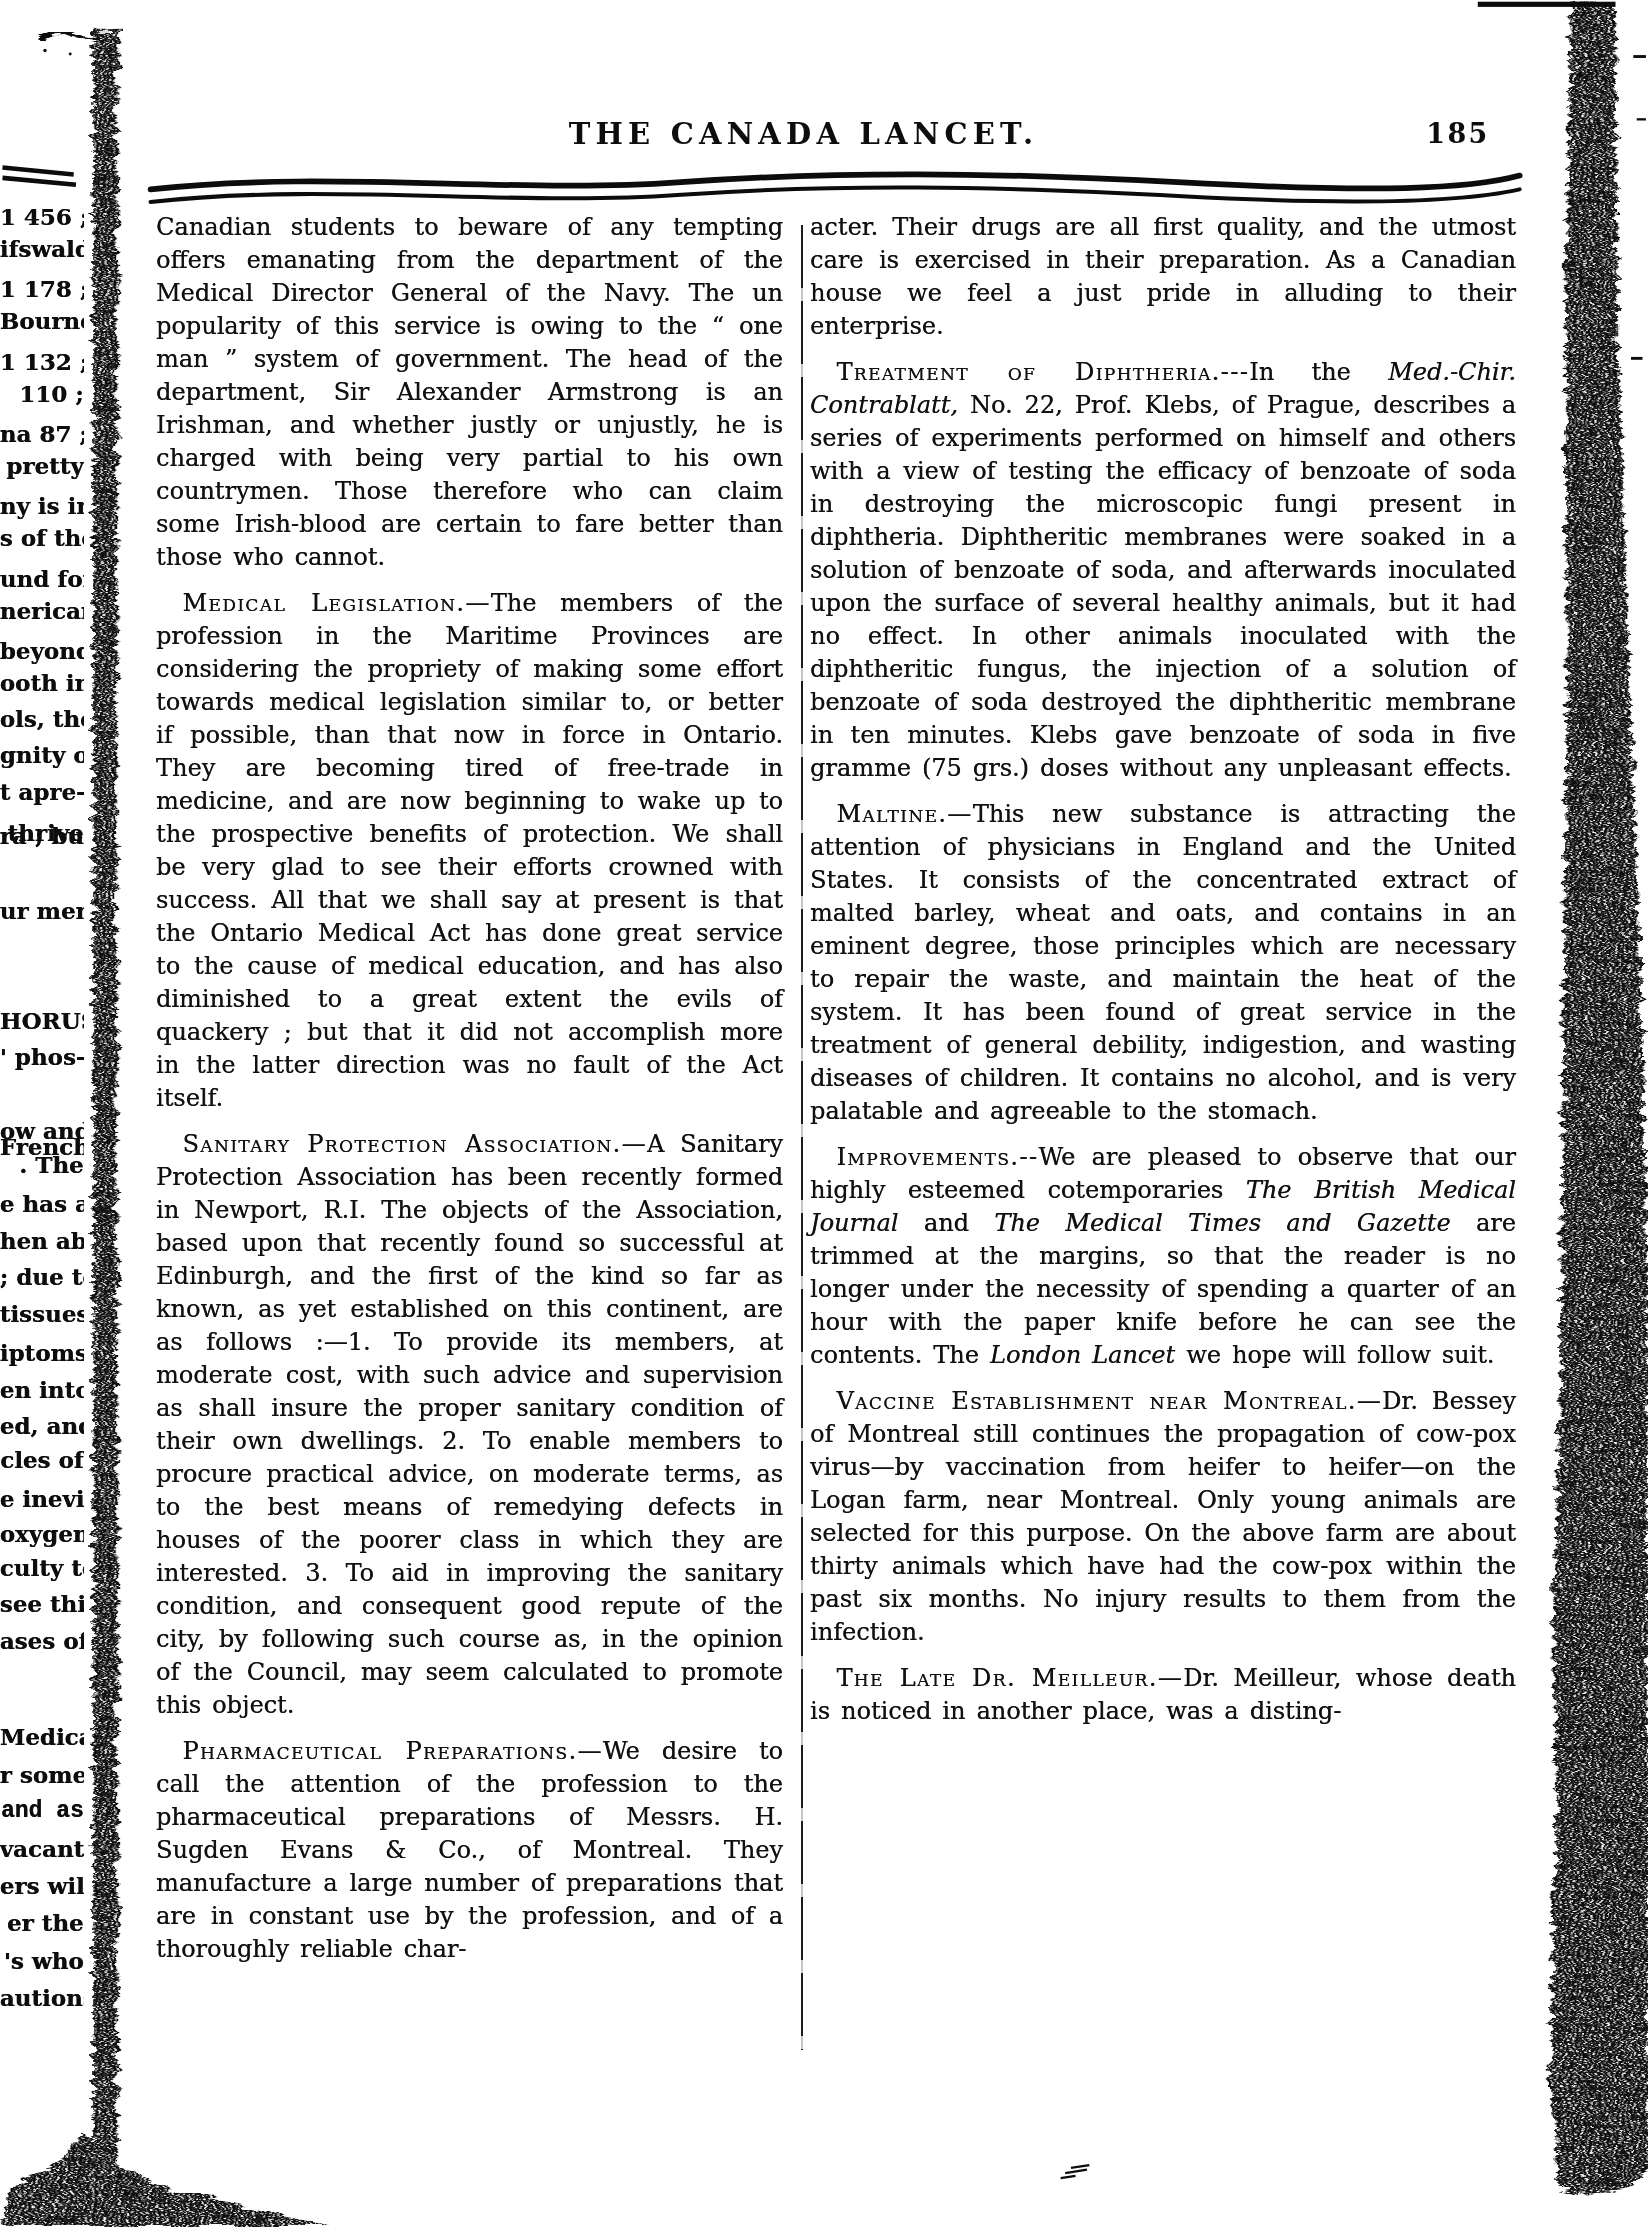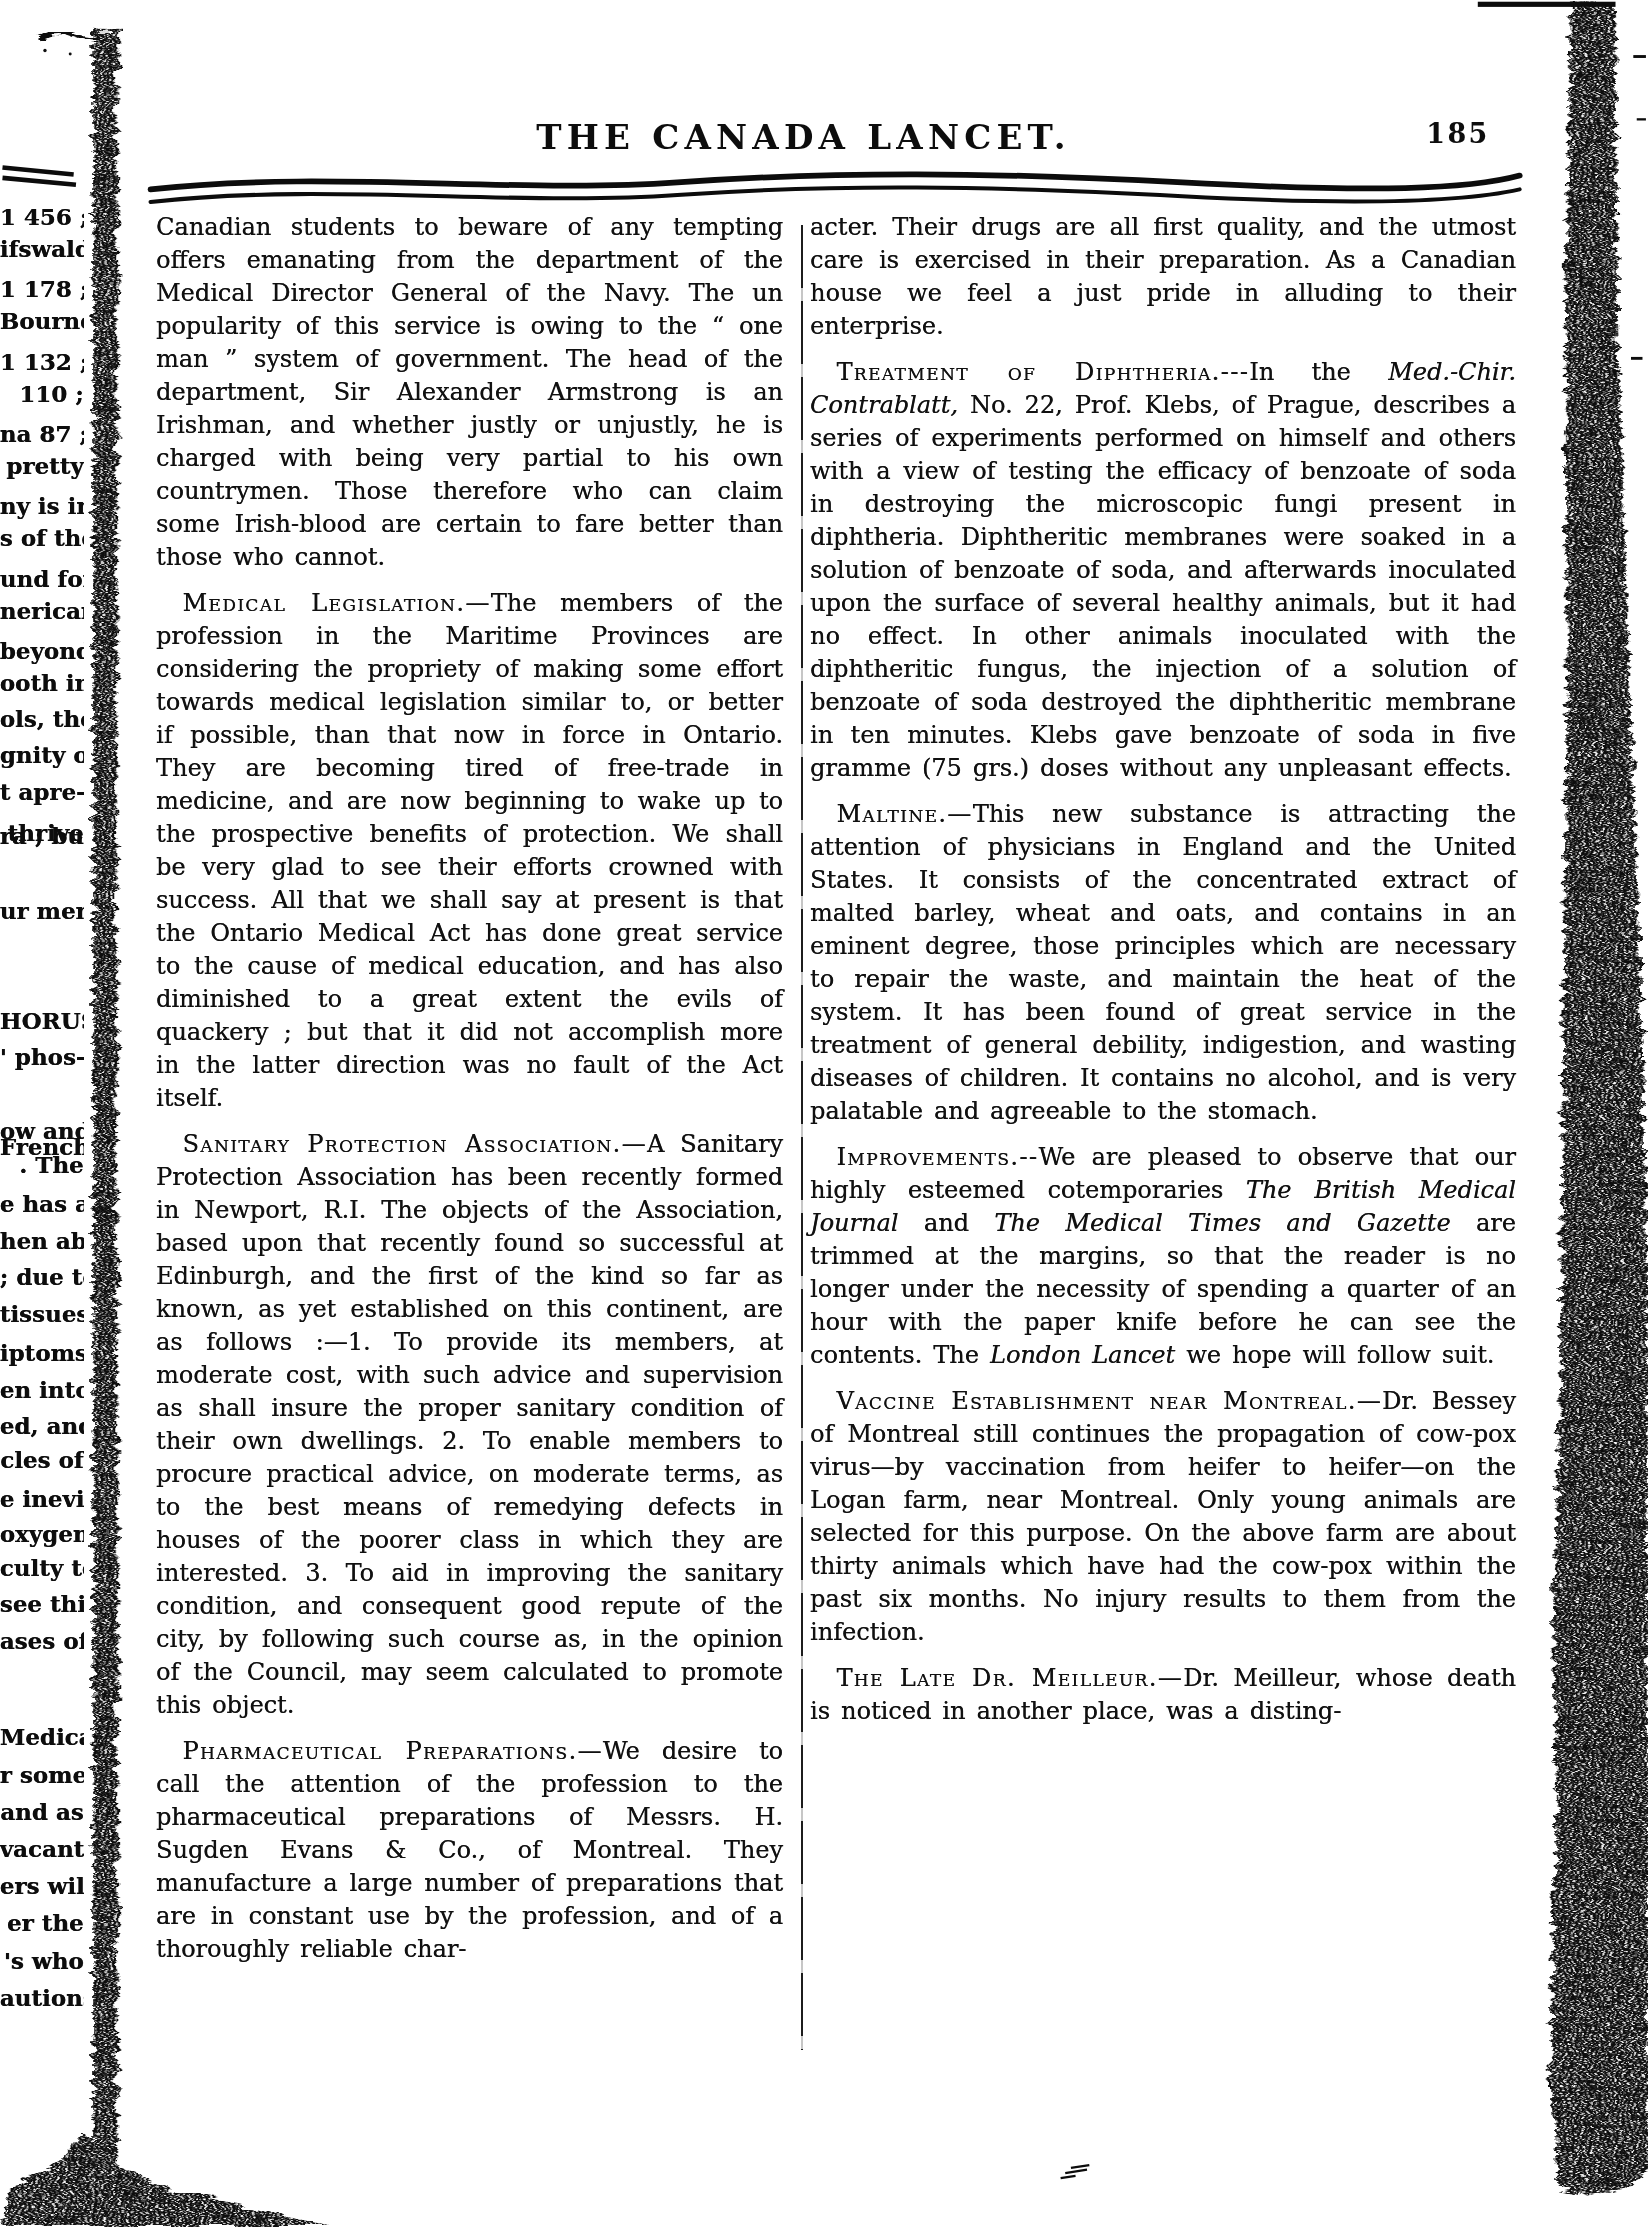--- a/index.html
+++ b/index.html
@@ -8,21 +8,21 @@
     width:1649px;height:2227px;
     background:#ffffff;
     overflow:hidden;
     font-family:"DejaVu Serif", serif;
     color:#101010;
   }
   
   .journal-title{
     position:absolute;top:117px;left:155px;width:1297px;
     text-align:center;
-    font-size:34px;letter-spacing:5.2px;font-weight:700;
+    font-size:29px;letter-spacing:5.2px;font-weight:700;
     color:#0d0d0d;
   }
   .page-number{
     position:absolute;top:118px;left:1409px;width:98px;
     text-align:center;font-size:27px;letter-spacing:2.3px;font-weight:700;
     color:#0d0d0d;
   }
   
   .col{
     position:absolute;top:211px;
@@ -147,21 +147,21 @@
       <div class="frag" style="top: 1375px;">en into</div>
       <div class="frag" style="top: 1411px;">ed, and</div>
       <div class="frag" style="top: 1445px;">cles of</div>
       <div class="frag" style="top: 1484px;">e inevi-</div>
       <div class="frag" style="top: 1519px;">oxygen</div>
       <div class="frag" style="top: 1553px;">culty to</div>
       <div class="frag" style="top: 1589px;">see this</div>
       <div class="frag" style="top: 1626px;">ases of</div>
       <div class="frag" style="top: 1722px;">Medical</div>
       <div class="frag" style="top: 1760px;">r some</div>
-      <div class="frag" style="top: 1797px;">and as</div>
+      <div class="frag" style="top: 1797px; font-family: Liberation Mono, monospace;">and as</div>
       <div class="frag" style="top: 1834px;">vacant</div>
       <div class="frag" style="top: 1871px;">ers will</div>
       <div class="frag" style="top: 1908px; margin-left: 36px;">er the</div>
       <div class="frag" style="top: 1946px;">'s  who</div>
       <div class="frag" style="top: 1983px;">autions</div>
     </div>
 
   <div class="journal-title">THE CANADA LANCET.</div>
   <div class="page-number">185</div>
 

